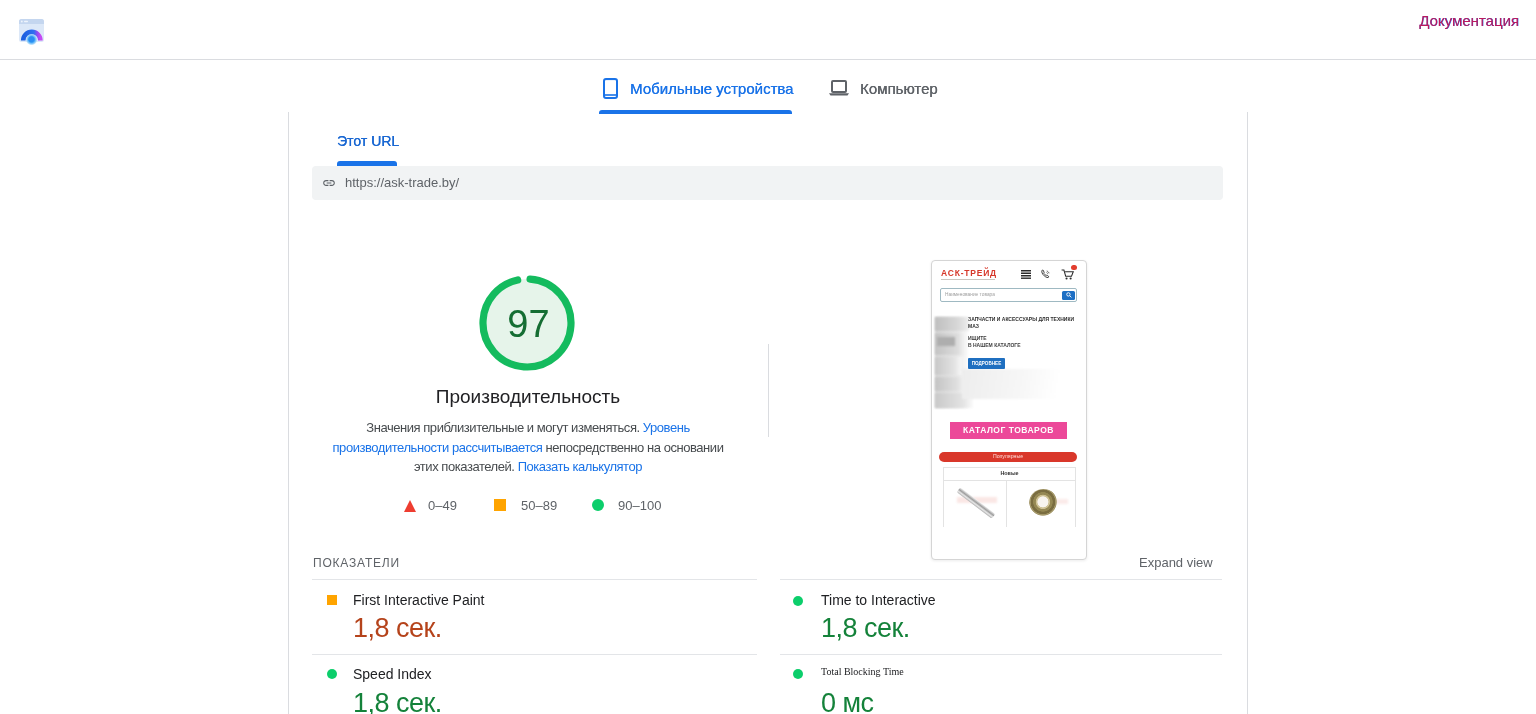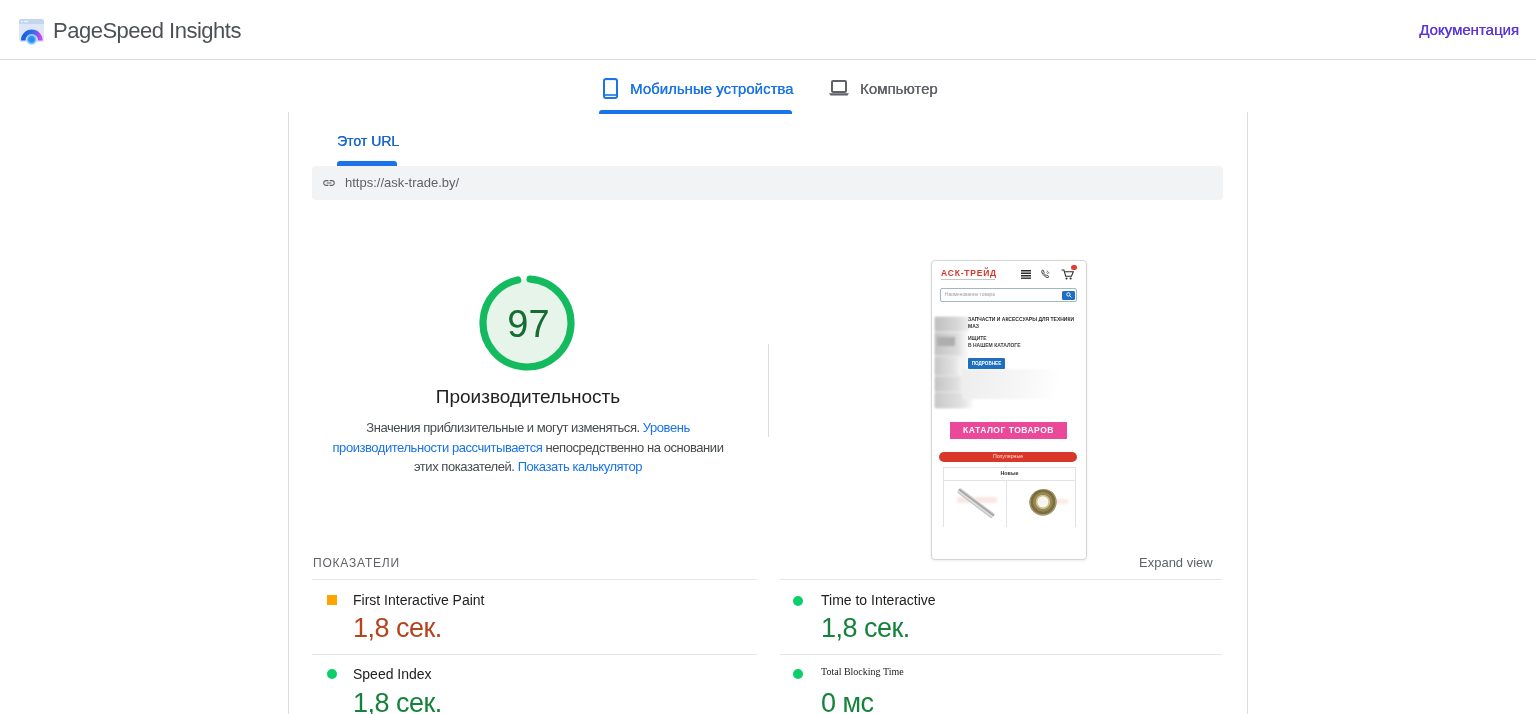--- a/index.html
+++ b/index.html
@@ -31,22 +31,21 @@
         </radialGradient>
       </defs>
       <rect x="0" y="0" width="25" height="23" rx="2.5" fill="#dce8f8"></rect>
       <path d="M0 2.5 A2.5 2.5 0 0 1 2.5 0 H22.5 A2.5 2.5 0 0 1 25 2.5 V5 H0 Z" fill="#c4d6ef"></path>
       <circle cx="2.8" cy="2.5" r="0.9" fill="#eef4fc"></circle>
       <rect x="5" y="1.8" width="4" height="1.4" rx="0.7" fill="#eef4fc"></rect>
       <path d="M4.2 21.5 A8.6 8.6 0 0 1 21.4 21.5" fill="none" stroke="url(#arcg)" stroke-width="4.6"></path>
       <circle cx="12.6" cy="20.5" r="6" fill="url(#dotg)"></circle>
       <circle cx="12.4" cy="20.2" r="2.8" fill="#2a8df2"></circle>
     </svg>
-    <div class="abs" style="left:53px;top:18px;font-size:22px;letter-spacing:-0.5px;color:#4d5156;">PageSpeed Insights</div>
-    <a class="abs" style="right:17px;top:21px;font-size:15px;color:#6d28d9;text-shadow:0.3px 0 0 #1a73e8;">Документация</a>
+    <a class="abs" style="right:17px;top:12px;font-size:15px;color:#be185d;text-shadow:0.3px 0 0 #1a73e8;">Документация</a>
   </div>
 
   <div class="abs" style="left:603px;top:78px;">
     <svg width="15" height="21" viewBox="0 0 15 21">
       <rect x="1" y="1" width="13" height="19" rx="2" fill="none" stroke="#1a73e8" stroke-width="2"></rect>
       <rect x="2" y="16.2" width="11" height="1.6" fill="#1a73e8"></rect>
       <rect x="2" y="2.8" width="11" height="0.1" fill="#1a73e8"></rect>
     </svg>
   </div>
   <div class="abs" style="left:630px;top:80px;font-size:15px;color:#1a73e8;text-shadow:0.3px 0 0 #1a73e8;">Мобильные устройства</div>
@@ -75,20 +74,34 @@
     <circle cx="48" cy="48" r="44" fill="none" stroke="#14bb5e" stroke-width="7.2" stroke-linecap="round" stroke-dasharray="263.5 13" transform="rotate(-86 48 48)"></circle>
     <text x="49.5" y="61.5" text-anchor="middle" font-size="38" fill="#156d33" font-family="Liberation Sans, sans-serif">97</text>
   </svg>
 
   <div class="abs" style="left:288px;top:418px;width:480px;text-align:center;font-size:13px;letter-spacing:-0.45px;line-height:19.5px;color:#474b4e;white-space:nowrap;">
     Значения приблизительные и могут изменяться. <a style="color:#1a73e8;">Уровень</a><br><a style="color:#1a73e8;">производительности рассчитывается</a> непосредственно на основании<br>этих показателей. <a style="color:#1a73e8;">Показать калькулятор</a>
   </div>
 
   <div class="abs" style="left:288px;top:386px;width:480px;text-align:center;font-size:19px;color:#212124;">Производительность</div>
 
+  <div class="abs" style="left:404px;top:492px;width:300px;height:26px;">
+    <svg class="abs" style="left:0;top:8px" width="12" height="12">
+        <path d="M6 0 L12 12 L0 12 Z" fill="#ee3d30"></path>
+      </svg>
+    <div class="abs" style="left:24px;top:6px;font-size:13px;color:#5f6368;">0–49</div>
+    <svg class="abs" style="left:90px;top:7px" width="12" height="12">
+        <rect width="12" height="12" fill="#ffa400"></rect>
+      </svg>
+    <div class="abs" style="left:117px;top:6px;font-size:13px;color:#5f6368;">50–89</div>
+    <svg class="abs" style="left:188px;top:7px" width="12" height="12">
+        <circle cx="6" cy="6" r="6" fill="#0cce6b"></circle>
+      </svg>
+    <div class="abs" style="left:214px;top:6px;font-size:13px;color:#5f6368;">90–100</div>
+  </div>
 
   <div class="abs" style="left:768px;top:344px;width:1px;height:93px;background:#dadce0;"></div>
 
   <div class="abs" id="thumb" style="left:931px;top:260px;width:156px;height:300px;background:#fff;border:1px solid #d5d5d5;border-radius:4px;box-shadow:0 1px 3px rgba(0,0,0,0.08);overflow:hidden;">
 
     <div class="abs" style="left:9px;top:7px;font-size:8.5px;font-weight:bold;color:#d6372a;letter-spacing:0.8px;">АСК-ТРЕЙД</div>
     <div class="abs" style="left:9px;top:17.5px;width:54px;height:1.2px;background:#cbc5bf;"></div>
     <svg class="abs" style="left:89px;top:9px" width="10" height="9">
       <rect x="0" y="0" width="10" height="1.5" fill="#2b2b2b"></rect>
       <rect x="0" y="2.5" width="10" height="1.5" fill="#2b2b2b"></rect>

